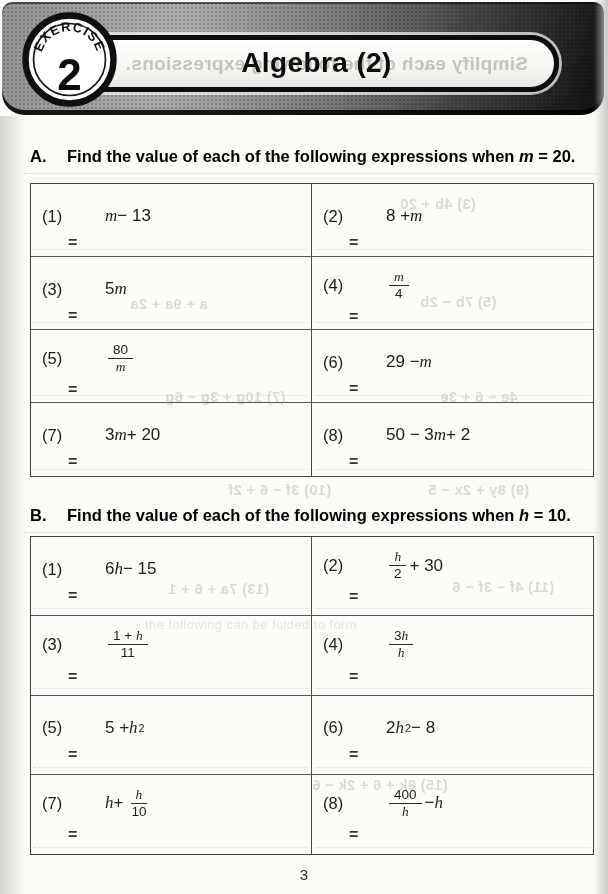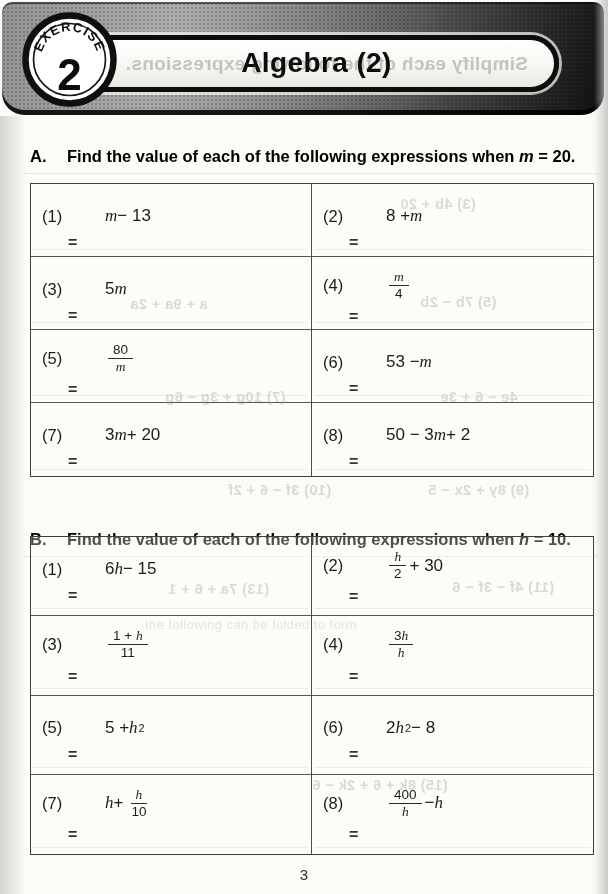--- a/index.html
+++ b/index.html
@@ -54,21 +54,21 @@
   
   .sec-head{
     position:absolute;left:30px;right:16px;
     font-weight:bold;font-size:16.5px;color:#000000;
   }
   .sec-head::after{
     content:"";position:absolute;left:-6px;right:-6px;bottom:-8px;
     border-top:1.5px dotted rgba(120,160,200,.38);
   }
   .h0{top:147px;}
-  .h1{top:530px;}
+  .h1{top:506px;}
   .sec-label{display:inline-block;width:37px;}
   .instr i{font-style:italic;}
 
   
   .grid{
     position:absolute;left:30px;width:562px;
     display:grid;grid-template-columns:1fr 1fr;grid-template-rows:repeat(4,1fr);
     border:1.8px solid #3e3e3e;
     background:rgba(255,255,255,.3);
   }
@@ -187,21 +187,21 @@
               <span class="fden"><i class="mv">m</i></span>
             </span>
           </span>
         </div>
         <div class="ans"><span>=</span></div>
       </div>
       <div class="cell">
         <div class="prob-line">
           <span class="pnum">(6)</span>
           <span class="expr">
-            <span>53 − </span>
+            <span>29 − </span>
             <i class="mv">m</i>
           </span>
         </div>
         <div class="ans"><span>=</span></div>
       </div>
       <div class="cell">
         <div class="prob-line">
           <span class="pnum">(7)</span>
           <span class="expr">
             <span>3</span>

